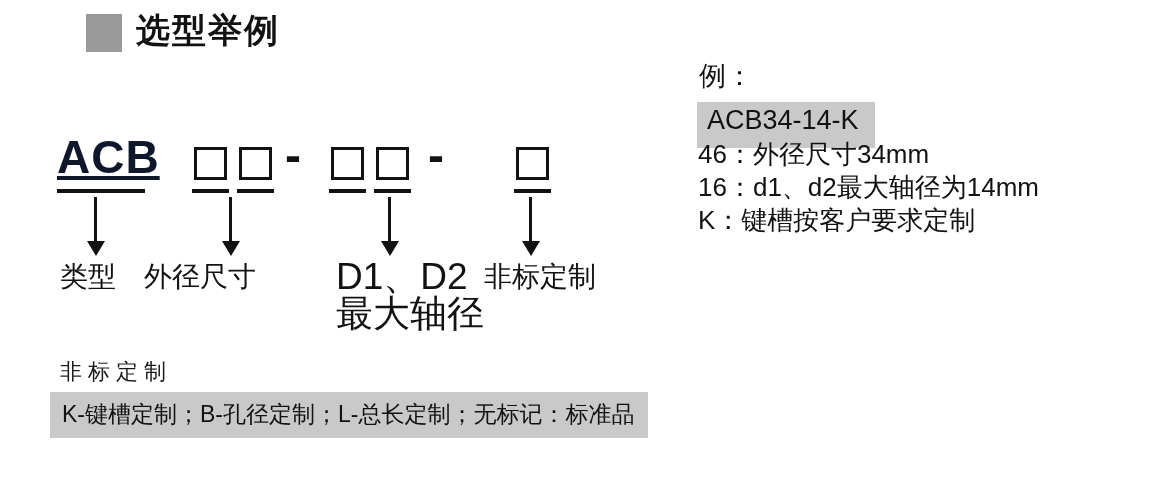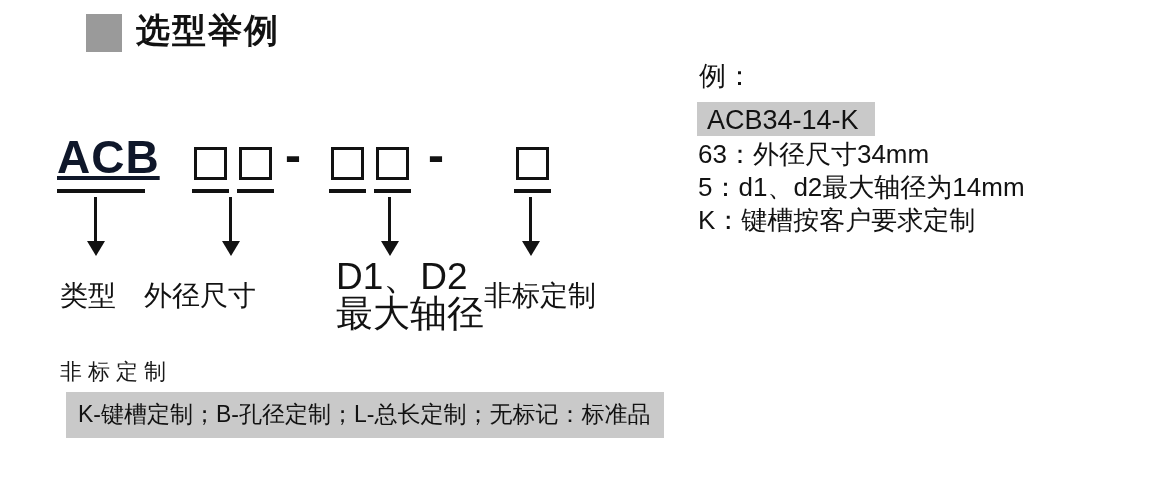--- a/index.html
+++ b/index.html
@@ -29,35 +29,35 @@
   .ubar.u3{left:329px;width:37px;} .ubar.u4{left:374px;width:37px;}
   .ubar.u5{left:514px;width:37px;}
 
   .arrow{position:absolute;top:197px;width:3px;height:44px;background:#121212;}
   .arrow::after{
     content:"";position:absolute;top:100%;left:50%;transform:translateX(-50%);
     border:9px solid transparent;border-top:15px solid #121212;border-bottom:0;
   }
   .arrow.a1{left:94px;} .arrow.a2{left:229px;} .arrow.a3{left:388px;} .arrow.a4{left:529px;}
 
-  .dlabel{position:absolute;top:258px;font-size:28px;color:#121212;white-space:nowrap;transform:translateX(-50%);margin-top:19px;}
+  .dlabel{position:absolute;top:258px;font-size:28px;color:#121212;white-space:nowrap;transform:translateX(-50%);}
   .dlabel.l1{left:88px;}
   .dlabel.l2{left:200px;}
   .dlabel.l4{left:540px;}
   .dlabel-block{position:absolute;left:336px;top:258px;font-size:37px;line-height:37px;color:#121212;white-space:nowrap;}
 
   
   .ex-heading{position:absolute;left:699px;top:58px;font-size:27px;color:#121212;}
-  .ex-code{position:absolute;left:697px;top:102px;background:#c9c9c9;padding:3px 16px 0 10px;font-size:27px;color:#121212;white-space:nowrap;}
+  .ex-code{position:absolute;left:697px;top:102px;background:#c9c9c9;padding:3px 16px 12px 10px;font-size:27px;color:#121212;white-space:nowrap;}
   .ex-lines{position:absolute;left:698px;top:138px;font-size:26px;color:#121212;}
   .ex-line{height:33px;line-height:33px;white-space:nowrap;}
 
   
   .foot-label{position:absolute;left:60px;top:357px;font-size:22px;letter-spacing:6px;color:#1a1a1a;}
-  .foot-bar{position:absolute;left:66px;top:392px;background:#c9c9c9;padding:7px 14px 8px 12px;font-size:23px;color:#121212;white-space:nowrap;}
+  .foot-bar{position:absolute;left:50px;top:392px;background:#c9c9c9;padding:7px 14px 8px 12px;font-size:23px;color:#121212;white-space:nowrap;}
 </style>
 </head>
 <body>
 
 <div id="page">
 
   <div class="title-square"></div>
   <div class="page-title">选型举例</div>
 
   <div class="model-prefix">ACB</div>
@@ -86,21 +86,21 @@
   <div class="dlabel l2">外径尺寸</div>
   <div class="dlabel-block">
     <div>D1、D2</div>
     <div>最大轴径</div>
   </div>
   <div class="dlabel l4">非标定制</div>
 
   <div class="ex-heading">例：</div>
   <div class="ex-code">ACB34-14-K</div>
   <div class="ex-lines">
-    <div class="ex-line">63：外径尺寸34mm</div>
-    <div class="ex-line">5：d1、d2最大轴径为14mm</div>
+    <div class="ex-line">46：外径尺寸34mm</div>
+    <div class="ex-line">16：d1、d2最大轴径为14mm</div>
     <div class="ex-line">K：键槽按客户要求定制</div>
   </div>
 
   <div class="foot-label">非标定制</div>
   <div class="foot-bar">K-键槽定制；B-孔径定制；L-总长定制；无标记：标准品</div>
 
 </div>
 
 </body></html>

